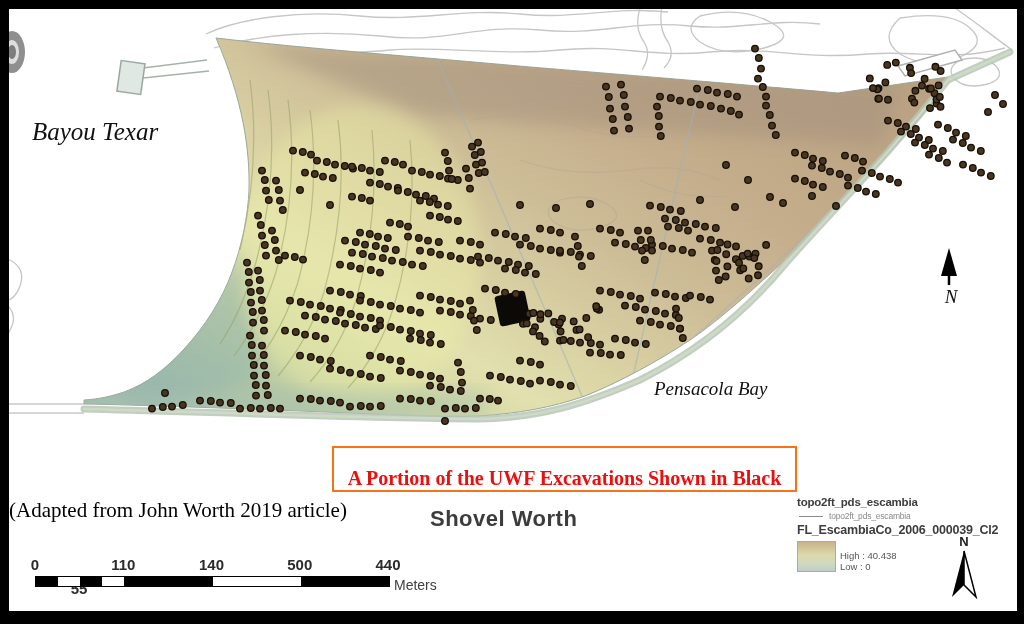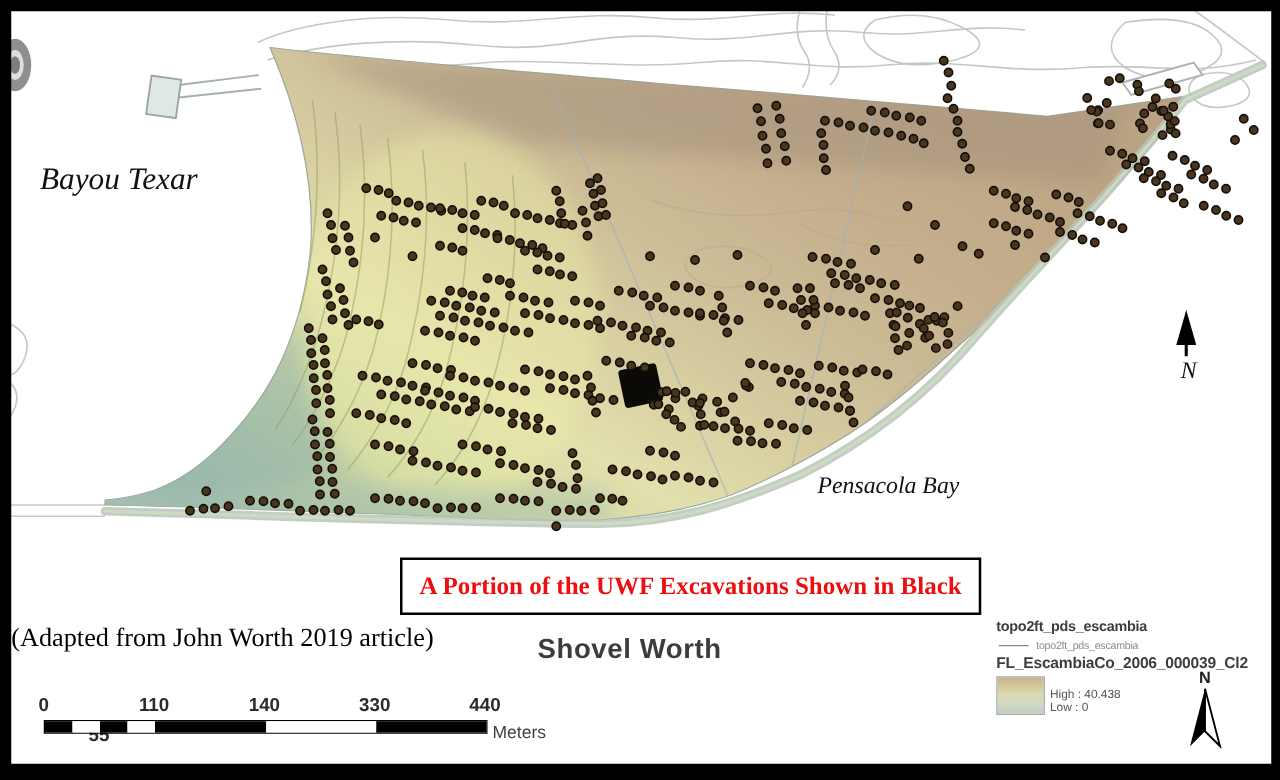--- a/index.html
+++ b/index.html
@@ -9,25 +9,25 @@
   .frame{position:absolute;background:#000;z-index:50;}
   #frame-top{left:0;top:0;width:1024px;height:9px;}
   #frame-bottom{left:0;top:611px;width:1024px;height:13px;}
   #frame-left{left:0;top:0;width:9px;height:624px;}
   #frame-right{left:1017px;top:0;width:7px;height:624px;}
 
   #map-svg{position:absolute;left:0;top:0;z-index:1;}
 
   .maplabel{position:absolute;z-index:10;color:#111;font-style:italic;
             font-family:"Liberation Serif",serif;white-space:nowrap;}
-  #label-bayou{left:32px;top:130px;font-size:25px;}
+  #label-bayou{left:32px;top:118px;font-size:25px;}
   #label-bay{left:654px;top:378px;font-size:19px;}
 
-  #caption-box{position:absolute;left:320px;top:446px;width:461px;height:42px;z-index:12;
-               background:#fff;border:2px solid #000000;display:flex;align-items:center;justify-content:center;}
+  #caption-box{position:absolute;left:332px;top:446px;width:461px;height:42px;z-index:12;
+               background:#fff;border:2px solid #f97316;display:flex;align-items:flex-end;justify-content:center;}
   #caption-text{color:#ed0e0e;font-weight:bold;font-size:20px;font-family:"Liberation Serif",serif;white-space:nowrap;}
 
   #attribution{position:absolute;left:9px;top:498px;z-index:10;font-size:21px;color:#000;
                font-family:"Liberation Serif",serif;white-space:nowrap;}
 
   #map-title{position:absolute;left:430px;top:506px;z-index:10;font-size:22px;font-weight:bold;
              letter-spacing:.5px;color:#3c3c3c;font-family:"Liberation Sans",sans-serif;white-space:nowrap;}
 
   
   #scalebar{position:absolute;left:35px;top:556px;width:420px;height:34px;z-index:10;
@@ -767,21 +767,21 @@
   <div id="attribution">(Adapted from John Worth 2019 article)</div>
 
   <div id="map-title">Shovel Worth</div>
 
   <div id="scalebar">
     <div class="ticks" id="scale-ticks">
         <span class="tick" style="left: 0px;">0</span>
         <span class="tick" style="left: 44.125px; margin-top: 24px;">55</span>
         <span class="tick" style="left: 88.25px;">110</span>
         <span class="tick" style="left: 176.5px;">140</span>
-        <span class="tick" style="left: 264.75px;">330</span>
+        <span class="tick" style="left: 264.75px;">500</span>
         <span class="tick" style="left: 353px;">440</span>
       </div>
     <div class="bar" id="scale-bar-segments">
         <div class="seg" style="width: 22.0625px; background: rgb(0, 0, 0);"></div>
         <div class="seg" style="width: 22.0625px; background: rgb(255, 255, 255);"></div>
         <div class="seg" style="width: 22.0625px; background: rgb(0, 0, 0);"></div>
         <div class="seg" style="width: 22.0625px; background: rgb(255, 255, 255);"></div>
         <div class="seg" style="width: 88.25px; background: rgb(0, 0, 0);"></div>
         <div class="seg" style="width: 88.25px; background: rgb(255, 255, 255);"></div>
         <div class="seg" style="width: 88.25px; background: rgb(0, 0, 0);"></div>

